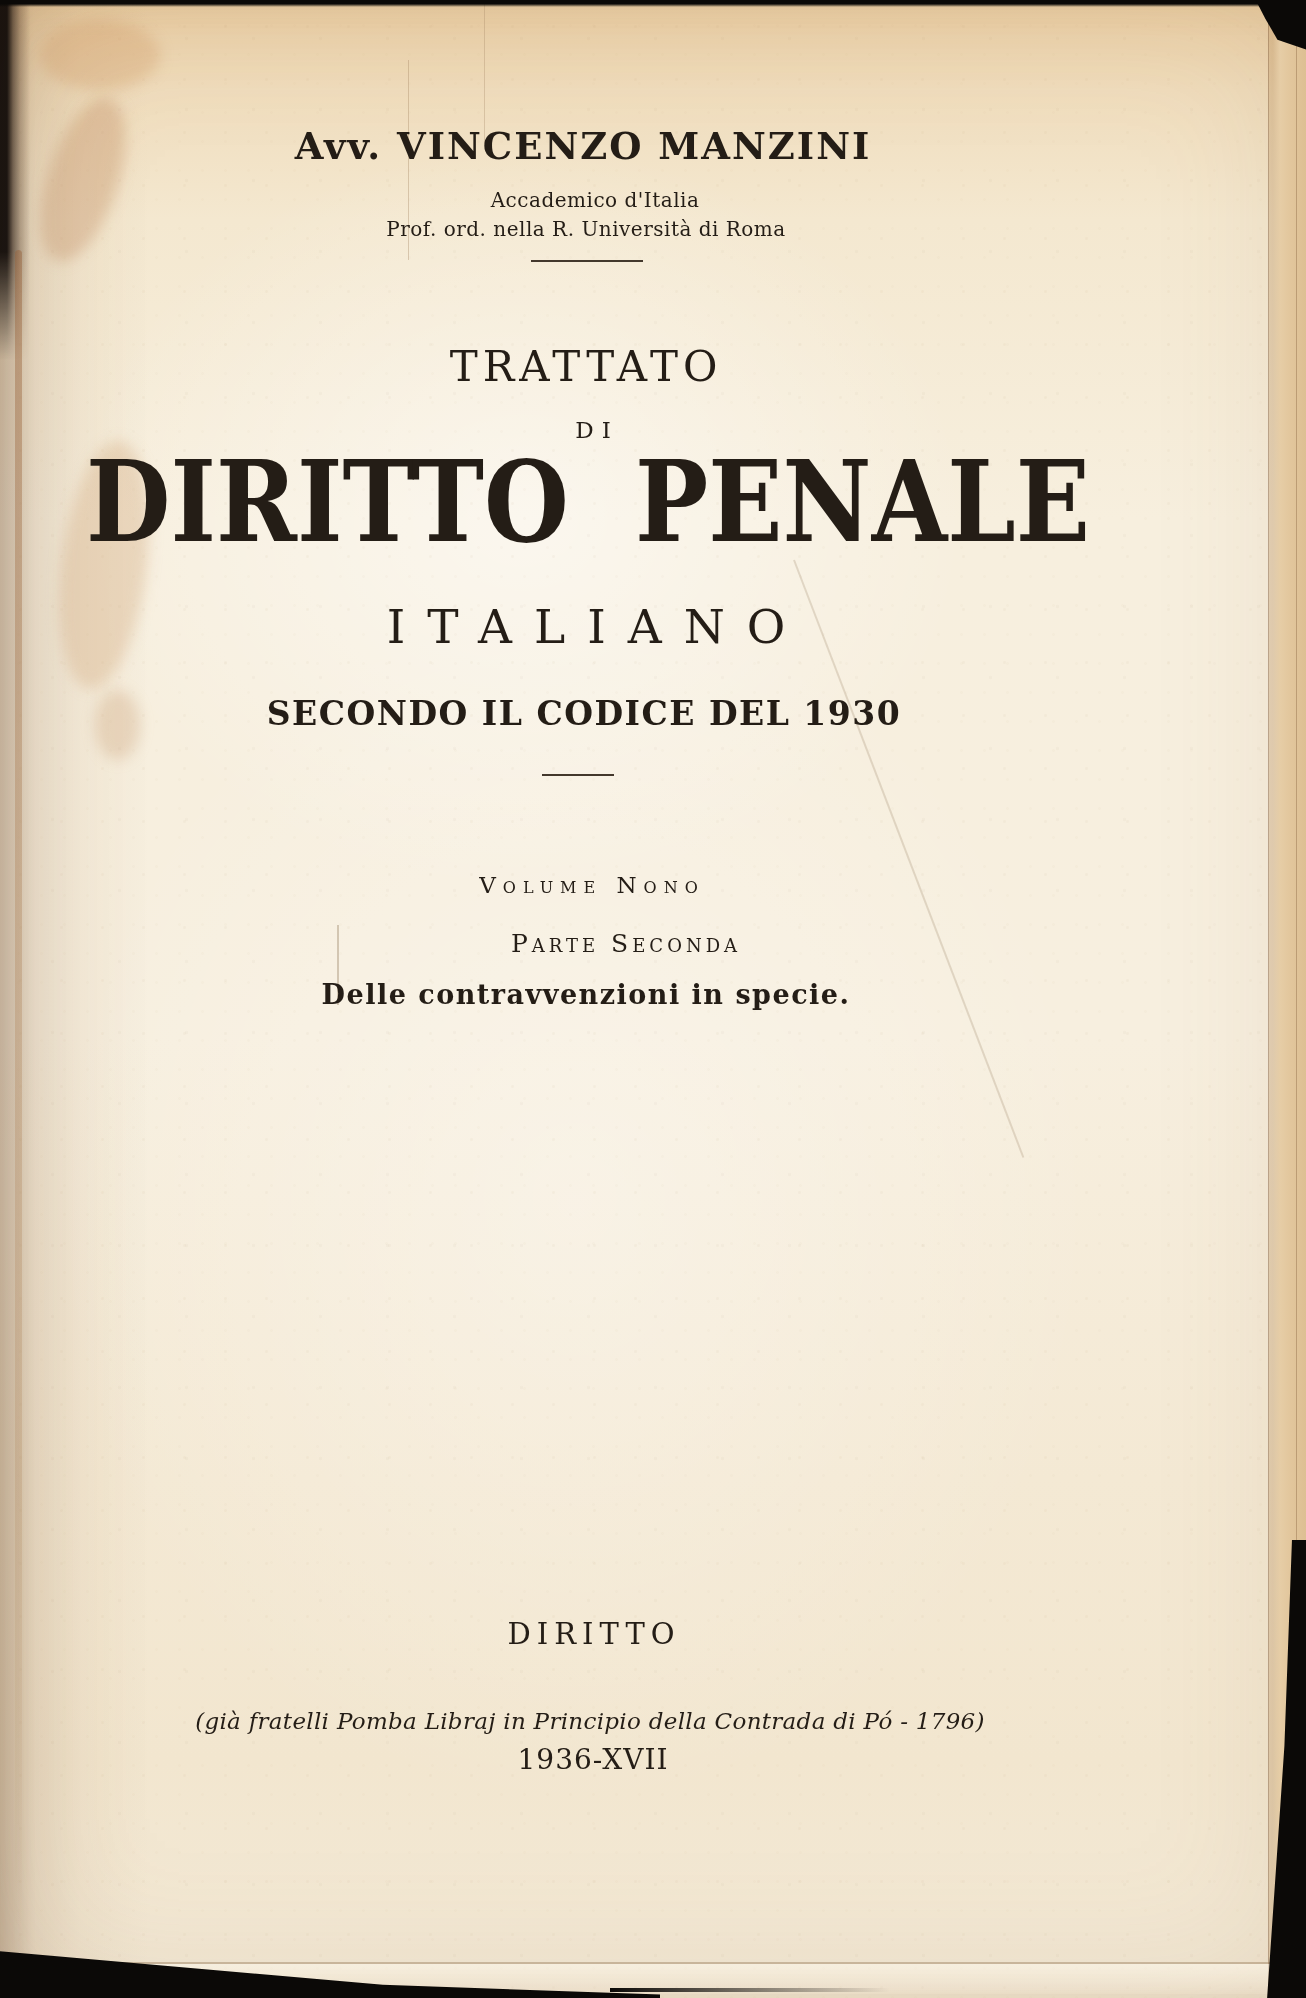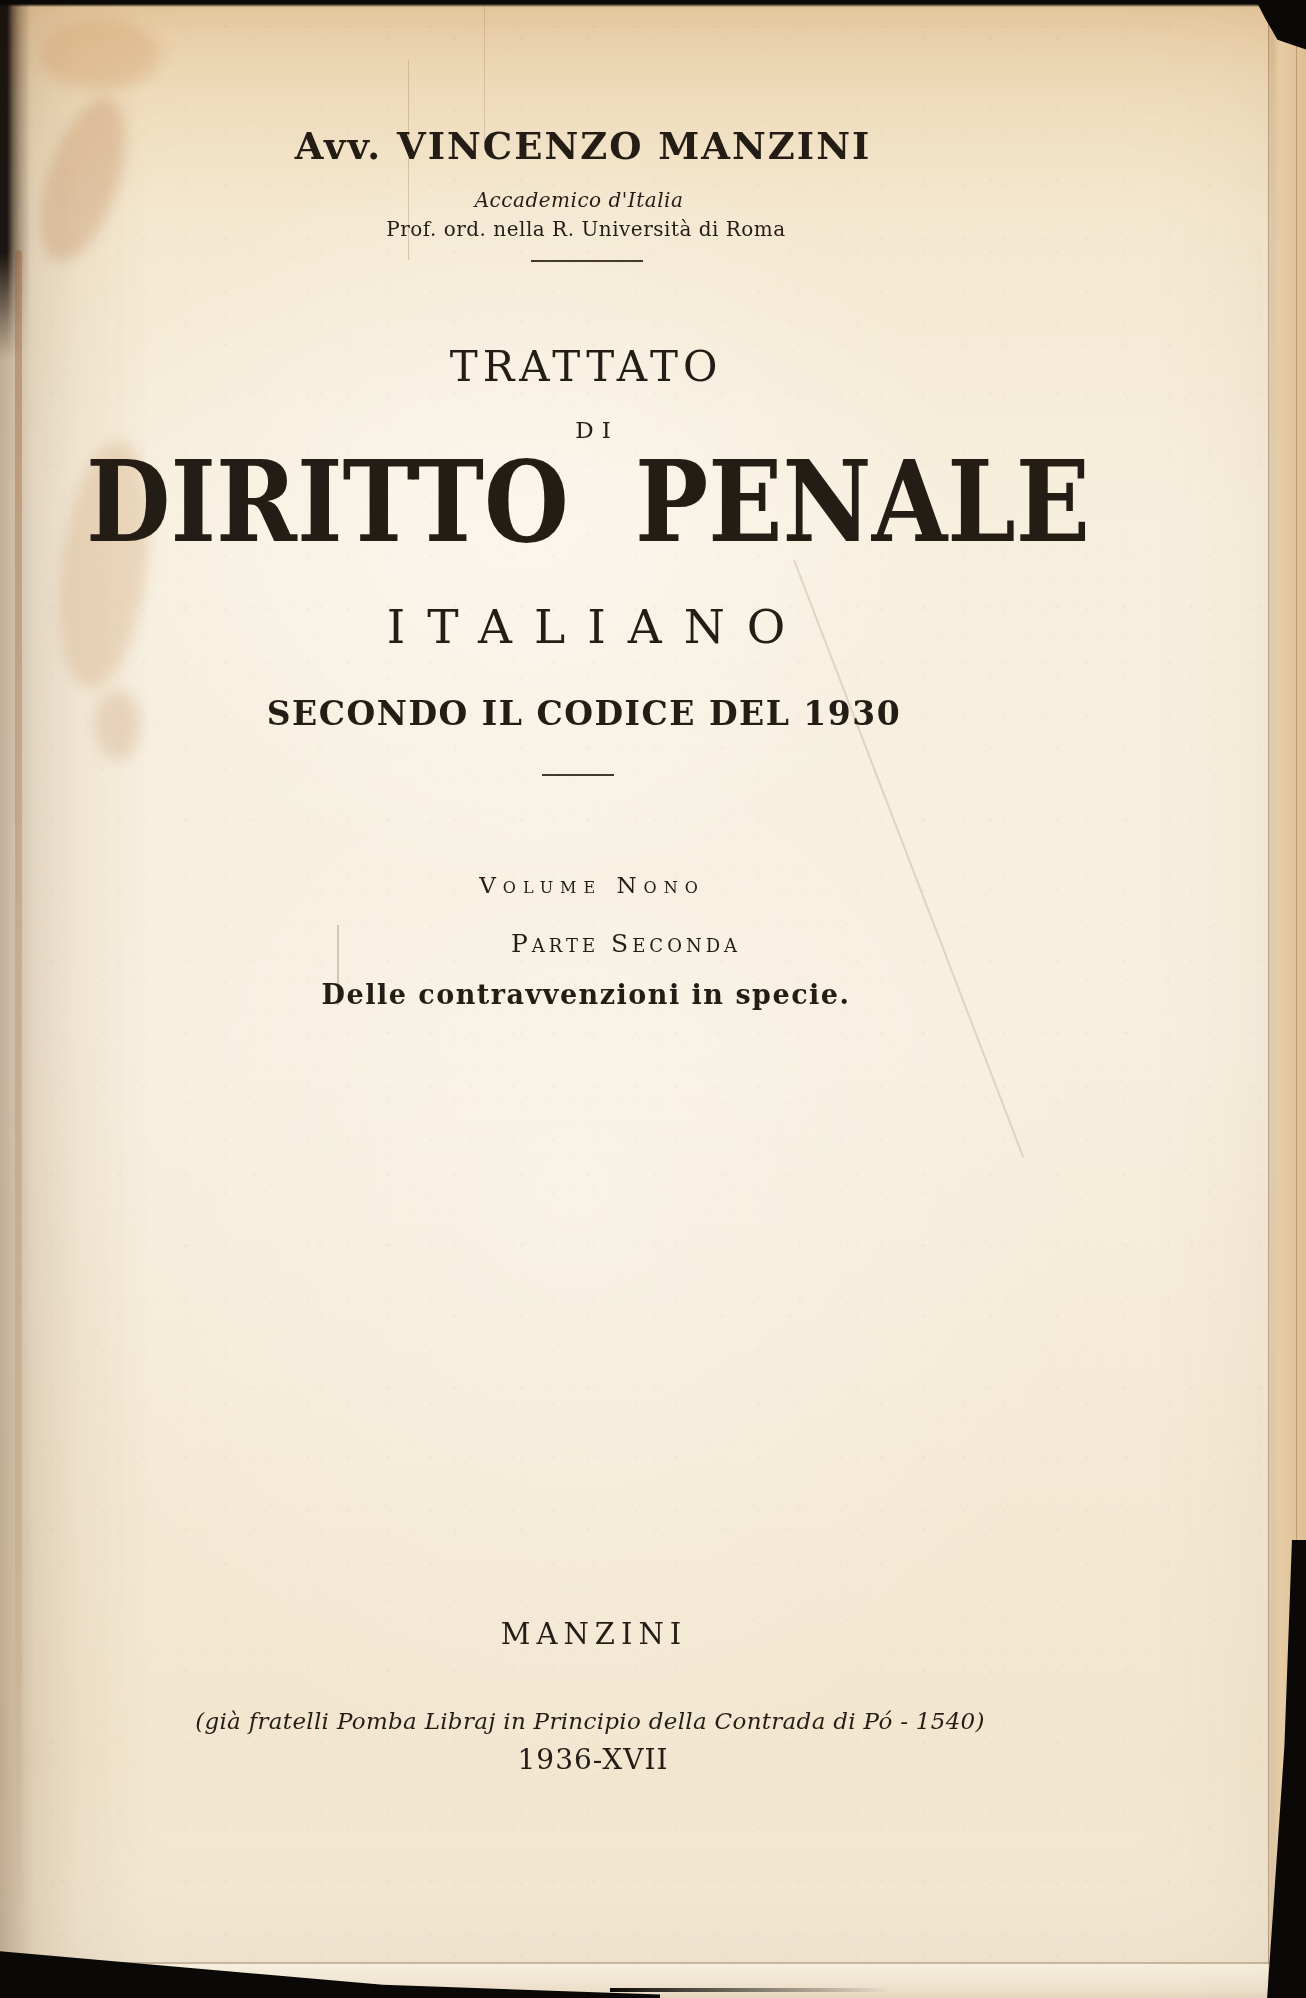--- a/index.html
+++ b/index.html
@@ -78,21 +78,21 @@
   .stain-4{left:40px;top:20px;width:120px;height:70px;background:rgba(205,150,95,0.30);}
   .scratch{position:absolute;background:rgba(135,108,75,0.32);}
   .scratch-v{left:337px;top:925px;width:2px;height:80px;}
   .scratch-d{left:793px;top:560px;width:2px;height:640px;transform:rotate(-21deg);transform-origin:top center;background:rgba(140,112,80,0.22);}
   .crease-1{left:408px;top:60px;width:1px;height:200px;background:rgba(160,130,95,0.35);position:absolute;}
   .crease-2{left:484px;top:4px;width:1px;height:140px;background:rgba(160,130,95,0.30);position:absolute;}
   
   .line{position:absolute;left:590px;transform:translateX(-50%);
     white-space:nowrap;color:var(--ink,#241d16);line-height:1;}
   .author{top:128px;font-size:37px;font-weight:bold;letter-spacing:2px;left:583px;}
-  .affil-1{top:190px;font-size:20px;letter-spacing:0.5px;left:579px;font-style:italic;}
+  .affil-1{top:190px;font-size:20px;letter-spacing:0.5px;left:595px;}
   .affil-2{top:219px;font-size:20px;letter-spacing:0.5px;left:586px;}
   .rule{position:absolute;height:2px;background:#43382c;transform:translateX(-50%);}
   .rule-top{left:587px;top:260px;width:112px;}
   .rule-mid{left:578px;top:774px;width:72px;}
   .series-title{top:346px;font-size:42px;letter-spacing:5px;left:586px;}
   .series-di{top:419px;font-size:23px;letter-spacing:8px;left:597px;}
   .main-title{top:446px;font-size:112px;font-weight:bold;letter-spacing:0;word-spacing:0.33em;
     left:588px;transform:translateX(-50%) scaleX(0.87);}
   .subtitle{top:603px;font-size:47px;letter-spacing:22px;left:597px;}
   .edition{top:697px;font-size:33px;font-weight:bold;letter-spacing:1.5px;left:584px;text-align:center;}
@@ -130,22 +130,22 @@
   <div class="line series-di">DI</div>
   <div class="line main-title">DIRITTO PENALE</div>
   <div class="line subtitle">ITALIANO</div>
   <div class="line edition">SECONDO IL CODICE DEL 1930</div>
   <div class="rule rule-mid"></div>
 
   <div class="line volume">Volume Nono</div>
   <div class="line part">Parte Seconda</div>
   <div class="line part-subject">Delle contravvenzioni in specie.</div>
 
-  <div class="line city">MANZINI</div>
-  <div class="line pub-history">(già fratelli Pomba Libraj in Principio della Contrada di Pó - 1540)</div>
+  <div class="line city">DIRITTO</div>
+  <div class="line pub-history">(già fratelli Pomba Libraj in Principio della Contrada di Pó - 1796)</div>
   <div class="line year">1936-XVII</div>
 
   <div class="binding-shadow"></div>
   <div class="gutter-line"></div>
   <div class="fore-edge"></div>
   <div class="fore-edge-line"></div>
   <div class="scan-edge-top"></div>
   <div class="corner-tr"></div>
   <div class="bottom-underpage"></div>
   <div class="bottom-edge-line"></div>

